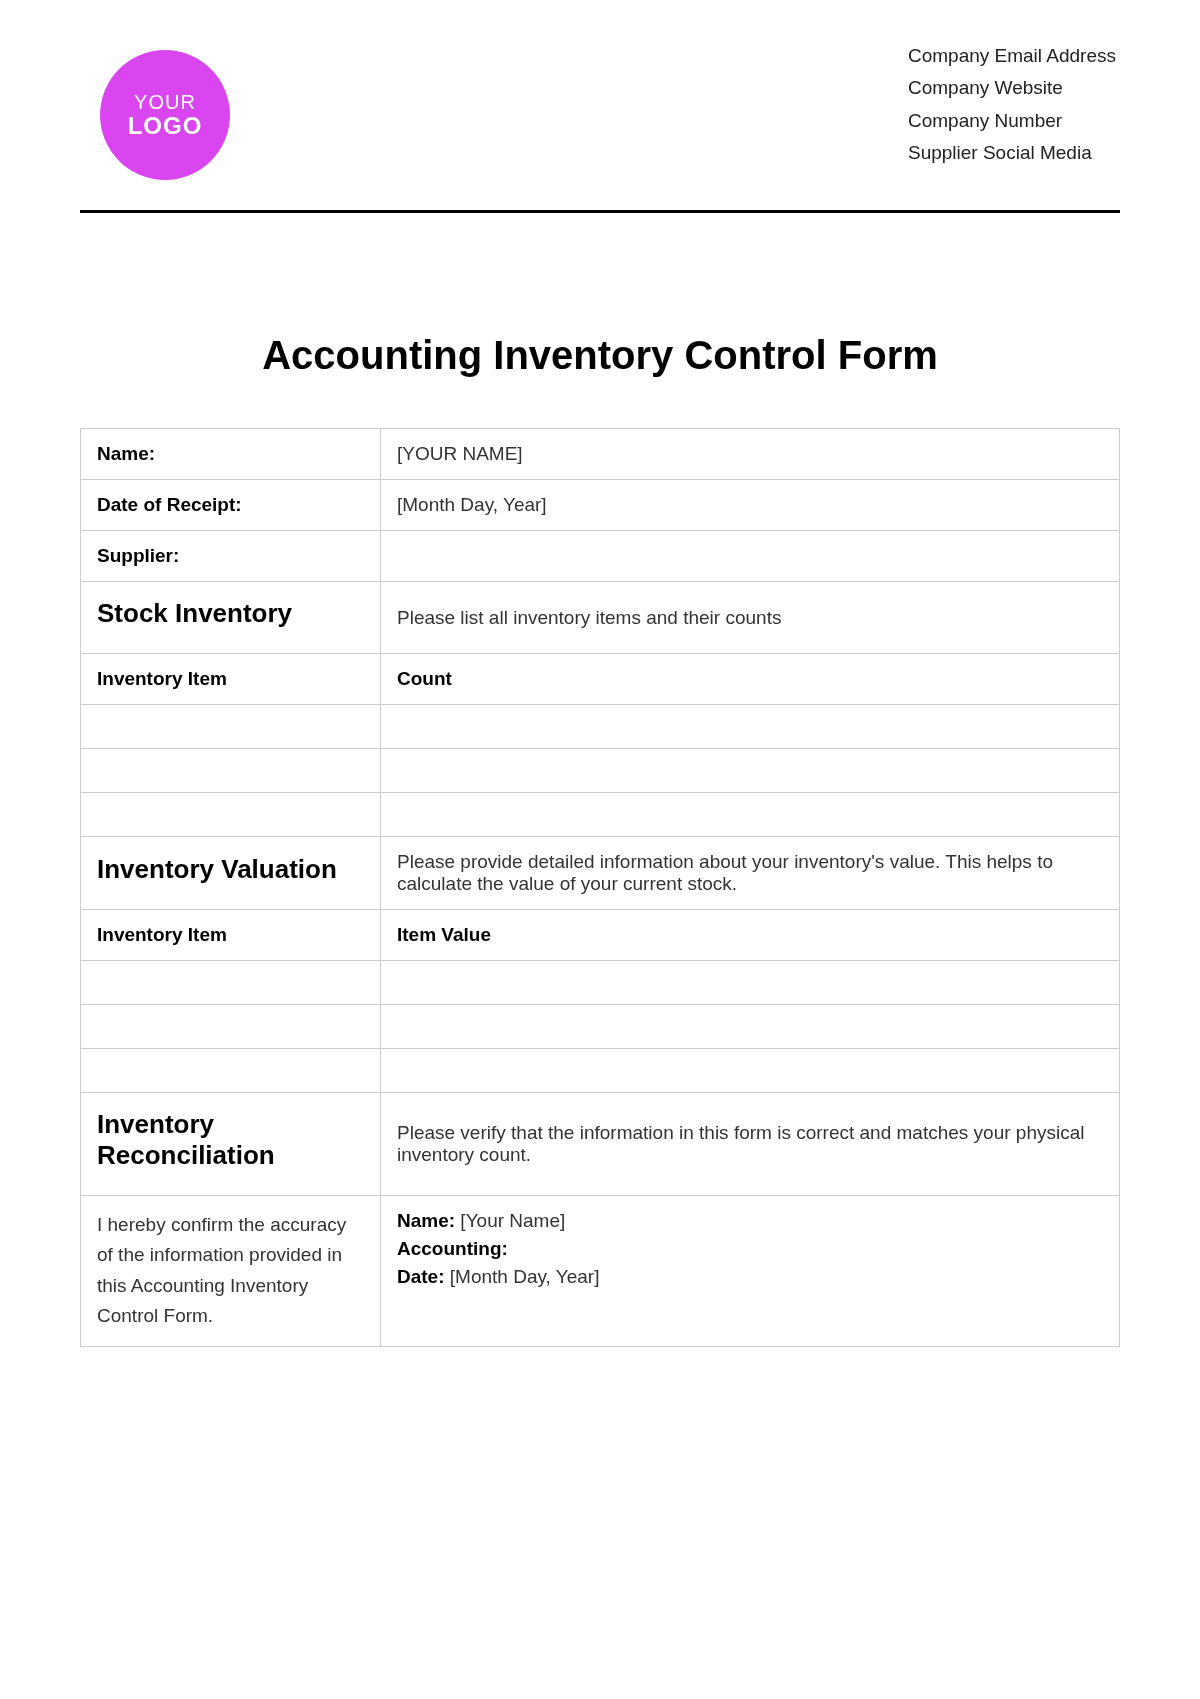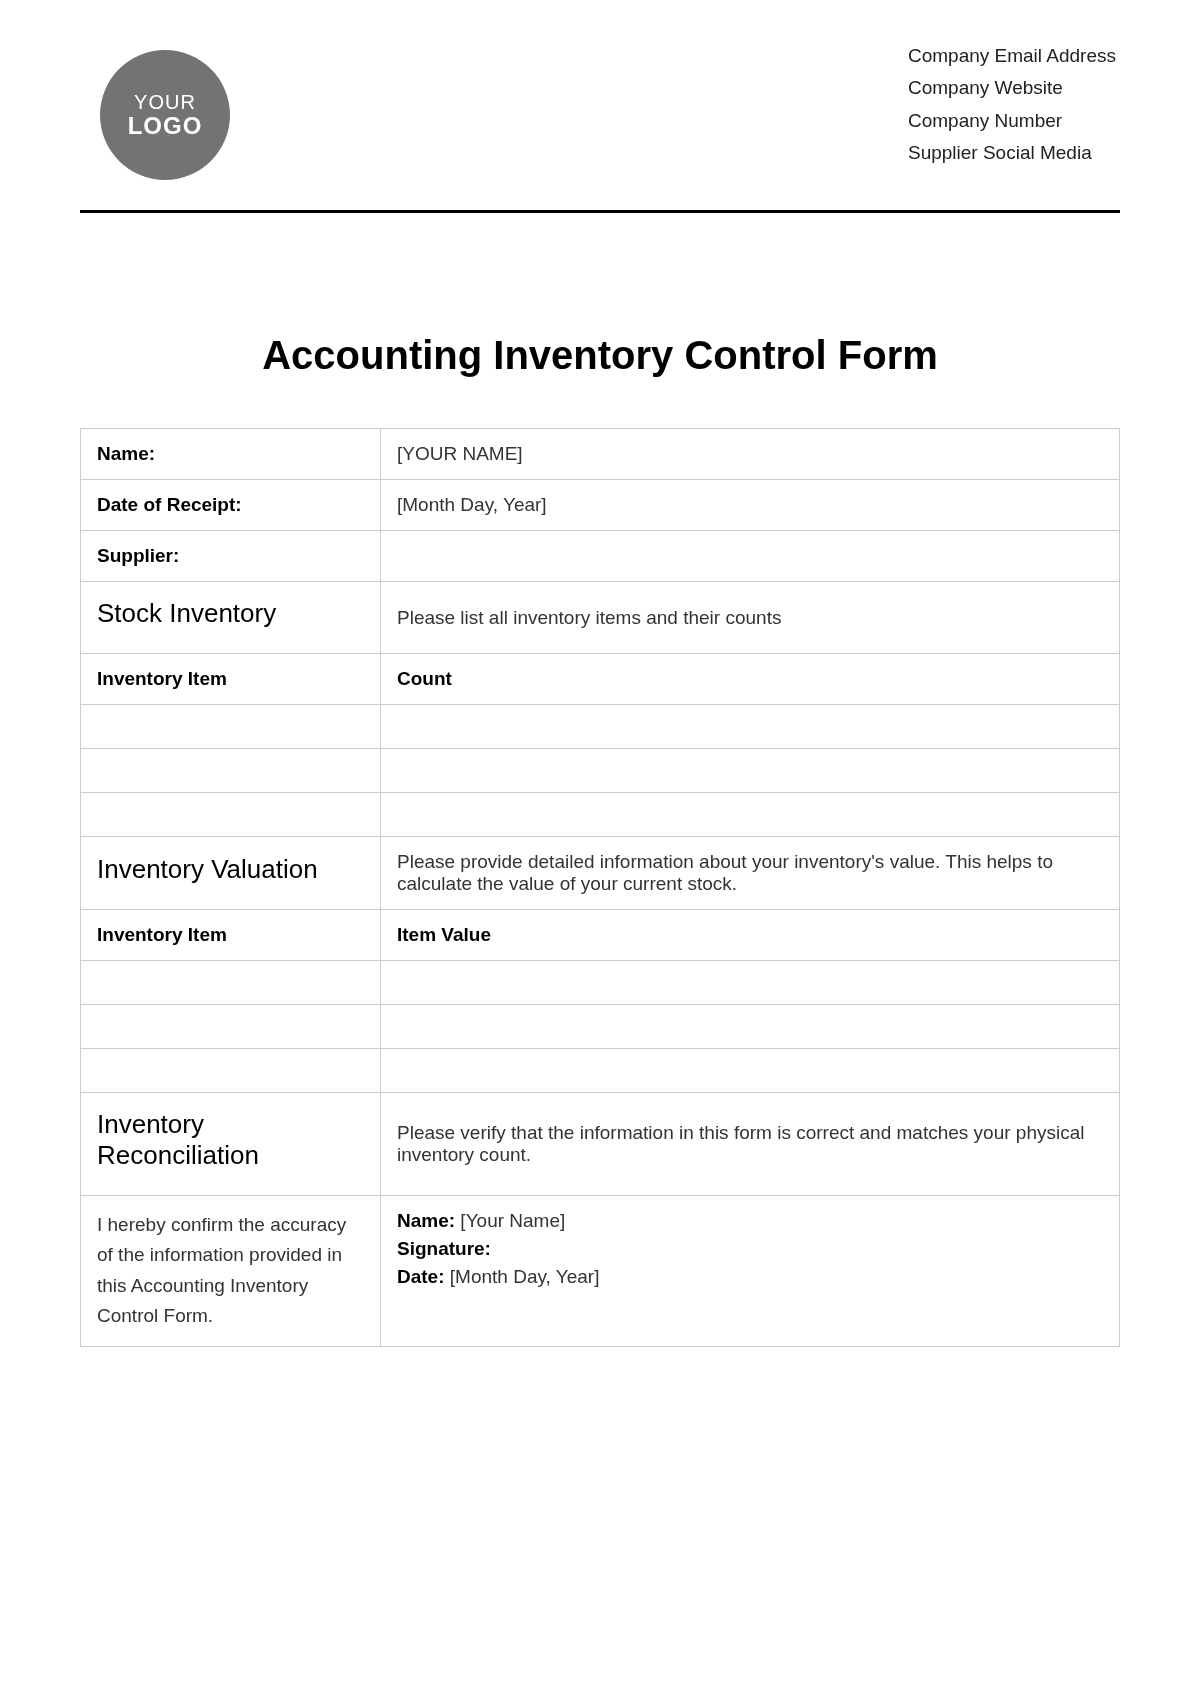--- a/index.html
+++ b/index.html
@@ -15,21 +15,21 @@
       justify-content: space-between;
       align-items: flex-start;
       padding-bottom: 30px;
       border-bottom: 3px solid #000;
       margin-bottom: 120px;
     }
     .logo {
       width: 130px;
       height: 130px;
       border-radius: 50%;
-      background: #737373;
+      background: #d946ef;
       color: #fff;
       display: flex;
       flex-direction: column;
       align-items: center;
       justify-content: center;
       text-align: left;
       line-height: 1.1;
       margin-left: 20px;
       margin-top: 10px;
     }
@@ -59,21 +59,21 @@
       vertical-align: top;
       color: #333;
     }
     table.form td.label {
       width: 300px;
       font-weight: 700;
       color: #000;
     }
     table.form td.section-head {
       font-size: 26px;
-      font-weight: 400;
+      font-weight: 700;
       padding-top: 16px;
       padding-bottom: 24px;
       vertical-align: middle;
       color: #000;
     }
     table.form td.col-head {
       font-weight: 700;
       text-align: left;
       color: #000;
     }
@@ -158,18 +158,18 @@
       </tr>
 
   <tr>
     <td class="section-head">Inventory Reconciliation</td>
     <td style="vertical-align:middle;">Please verify that the information in this form is correct and matches your physical inventory count.</td>
   </tr>
   <tr>
     <td style="font-weight:400;line-height:1.6;">I hereby confirm the accuracy of the information provided in this Accounting Inventory Control Form.</td>
     <td>
       <div class="sig-line"><span class="lbl">Name:</span><span class="val"> [Your Name]</span></div>
-      <div class="sig-line"><span class="lbl">Signature:</span><span class="val"></span></div>
+      <div class="sig-line"><span class="lbl">Accounting:</span><span class="val"></span></div>
       <div class="sig-line"><span class="lbl">Date:</span><span class="val"> [Month Day, Year]</span></div>
     </td>
   </tr>
 </tbody>
   </table>
 
 </body></html>

